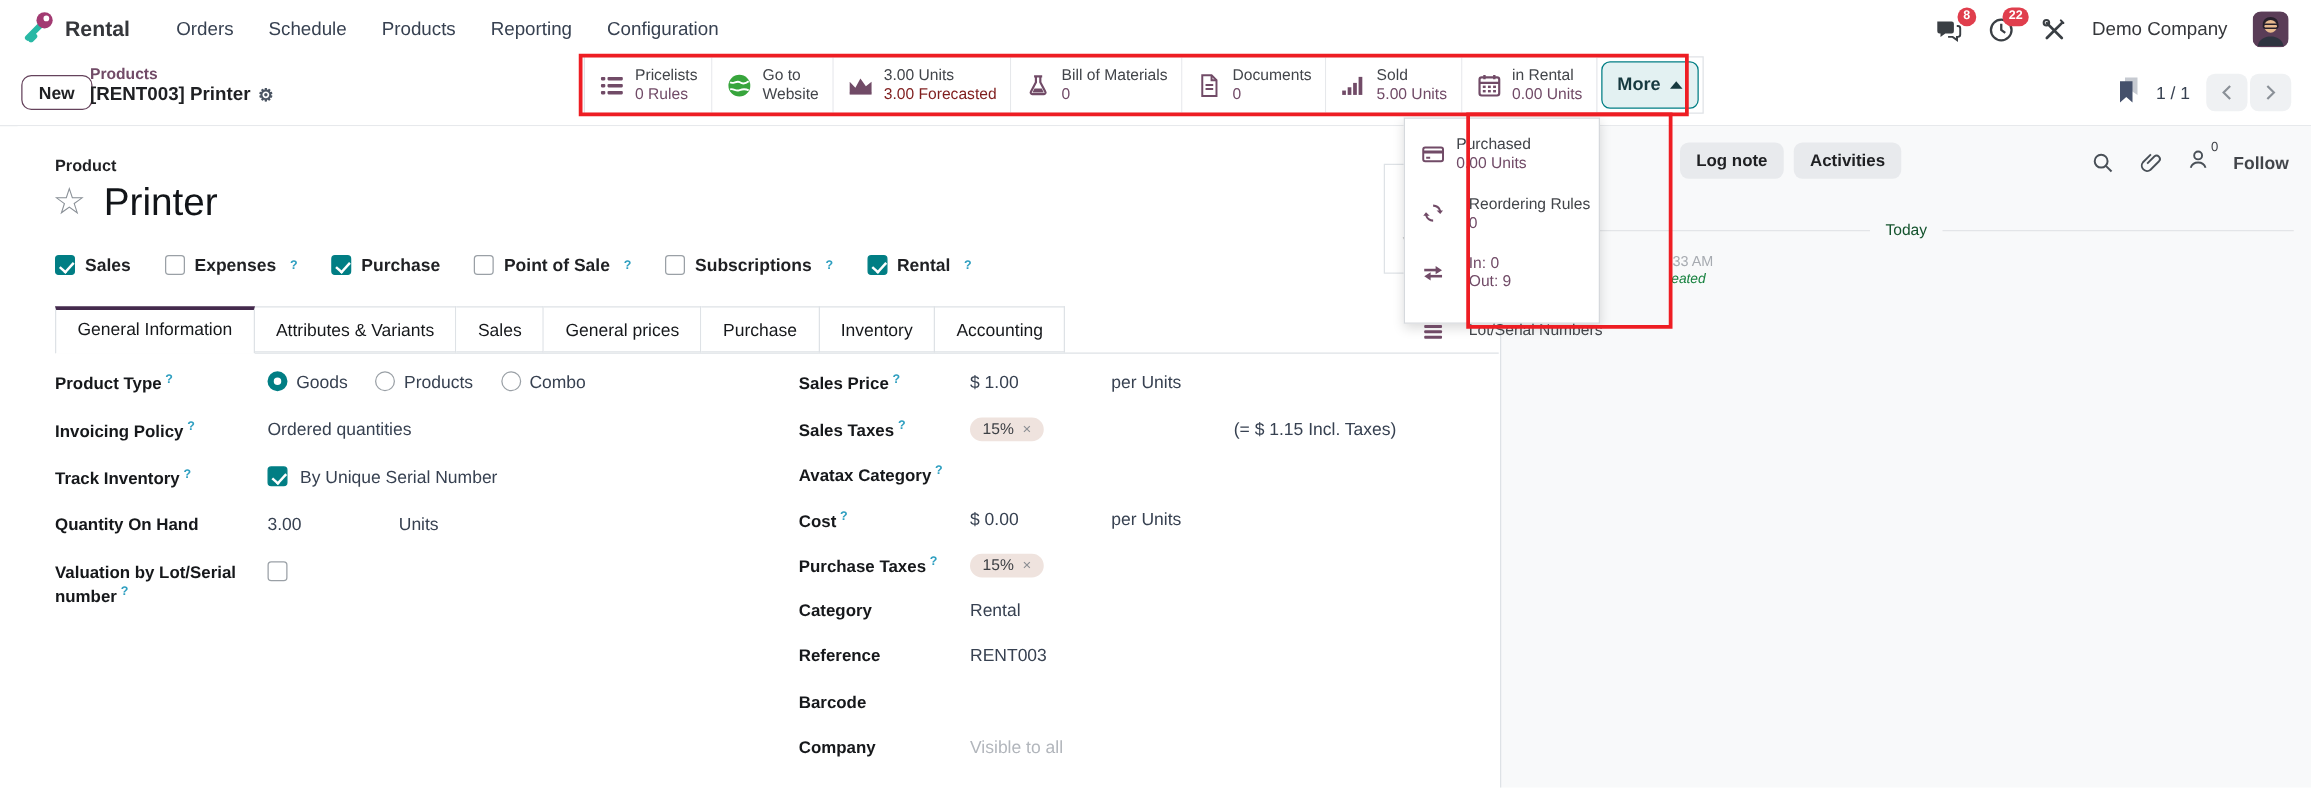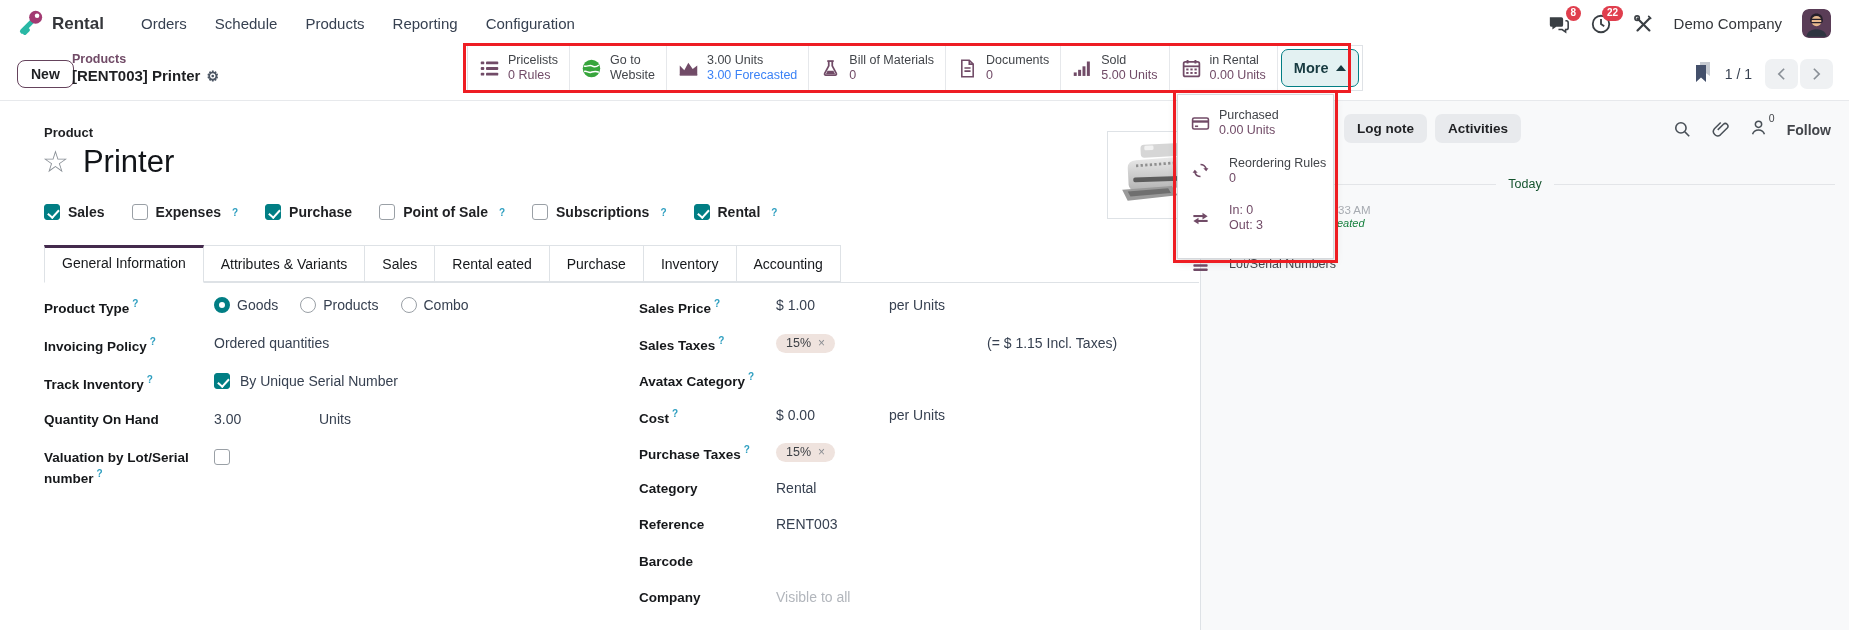--- a/index.html
+++ b/index.html
@@ -29,32 +29,32 @@
   .pager-btns { display:flex; gap:2px; }
   .pager-btn { width:33px; height:30px; background:#eff1f3; border:none; border-radius:7px; display:flex; align-items:center; justify-content:center; cursor:pointer; }
 
   
   .statbar { position:absolute; left:467px; top:45px; height:46px; display:flex; align-items:stretch; background:#fff; border:1px solid #dfe2e6; z-index:30; }
   .stat { display:flex; align-items:center; gap:8px; padding:0 11px; border-right:1px solid #e6e8eb; cursor:pointer; background:#fff; }
   .stat svg { width:21px; height:21px; color:#714B67; flex:none; }
   .stat-txt { display:flex; flex-direction:column; justify-content:center; line-height:1.22; }
   .l1 { font-size:12.5px; color:#42454a; white-space:nowrap; }
   .l2 { font-size:12.5px; color:#714B67; white-space:nowrap; }
-  .l2.blue { color:#3b82f6; }
+  .l2.blue { color:#7f1d1d; }
   .l2.dark { color:#42454a; }
   .more-btn { margin:3px; padding:0 12px; display:flex; align-items:center; gap:7px; background:#e3f1f2; border:1px solid #017e84; border-radius:7px; font-size:14.5px; font-weight:600; color:#173a40; cursor:pointer; }
   .caret-up { width:0; height:0; border-left:5px solid transparent; border-right:5px solid transparent; border-bottom:6px solid #173a40; }
 
   
   .red-box { position:absolute; border:3px solid #ee1d23; pointer-events:none; }
   .red-statbar { left:463px; top:43px; width:888px; height:50px; z-index:60; }
   .red-dropdown { left:1173px; top:90px; width:165px; height:173px; z-index:60; }
 
   
-  .dropdown { position:absolute; left:1177px; top:94px; width:157px; height:165px; background:#fff; border:1px solid #d6d9dd; box-shadow:0 3px 9px rgba(0,0,0,.15); padding:8px 0; z-index:55; }
+  .dropdown { position:absolute; left:1123px; top:94px; width:157px; height:165px; background:#fff; border:1px solid #d6d9dd; box-shadow:0 3px 9px rgba(0,0,0,.15); padding:8px 0; z-index:55; }
   .dd-item { display:flex; align-items:center; gap:9px; padding:5px 13px; cursor:pointer; }
   .dd-item svg { width:19px; height:19px; color:#714B67; flex:none; }
   .dd-item + .dd-item { margin-top:7px;gap:19px; }
 
   
   .content { position:absolute; top:100px; left:0; width:1849px; height:530px; background:#fff; border-top:1px solid #e7e9ec; }
   .sheet { position:absolute; top:0; left:0; width:1200px; height:530px; background:#fff;margin-left:14px; }
 
   .product-label { position:absolute; left:30px; top:24px; font-size:13px; font-weight:700; color:#1f2023; }
   .title-row { position:absolute; left:28px; top:43px; display:flex; align-items:center; gap:14px; }
@@ -351,21 +351,21 @@
         <rect x="22" y="42" width="52" height="5" rx="2" fill="#5c5c5c" transform="rotate(-2 48 44)"></rect>
         <path d="M10 56l54-4 6 10-54 6z" fill="#9a9a9a"></path>
         <path d="M16 58l44-3.5 3 5-44 4z" fill="#6f6f6f"></path>
       </svg>
     </div>
 
     <div class="tabs">
       <span class="tab active">General Information</span>
       <span class="tab">Attributes &amp; Variants</span>
       <span class="tab">Sales</span>
-      <span class="tab">Rental eated</span>
+      <span class="tab">General prices</span>
       <span class="tab">Purchase</span>
       <span class="tab">Inventory</span>
       <span class="tab">Accounting</span>
       <span class="tabs-filler"></span>
     </div>
 
     <div class="col-left">
       <div class="frow">
         <span class="lbl"><span>Product Type</span><sup class="help">?</sup></span>
         <span class="radio-group">
@@ -510,21 +510,21 @@
   </div>
   <div class="dd-item">
     <svg viewBox="0 0 24 24" fill="currentColor">
         <rect x="3" y="7.6" width="12.5" height="2.6"></rect>
         <path d="M14.5 4.8L21 9l-6.5 4.2z"></path>
         <rect x="8.5" y="13.8" width="12.5" height="2.6"></rect>
         <path d="M9.5 11L3 15.2l6.5 4.2z"></path>
       </svg>
     <span class="stat-txt">
         <span class="l2">In: 0</span>
-        <span class="l2">Out: 3</span>
+        <span class="l2">Out: 9</span>
       </span>
   </div>
   <div class="dd-item" style="margin-top:12px">
     <svg viewBox="0 0 24 24" fill="currentColor">
         <rect x="3" y="5" width="18" height="3.1" rx="1"></rect>
         <rect x="3" y="10.4" width="18" height="3.1" rx="1"></rect>
         <rect x="3" y="15.8" width="18" height="3.1" rx="1"></rect>
       </svg>
     <span class="stat-txt">
         <span class="l1">Lot/Serial Numbers</span>

